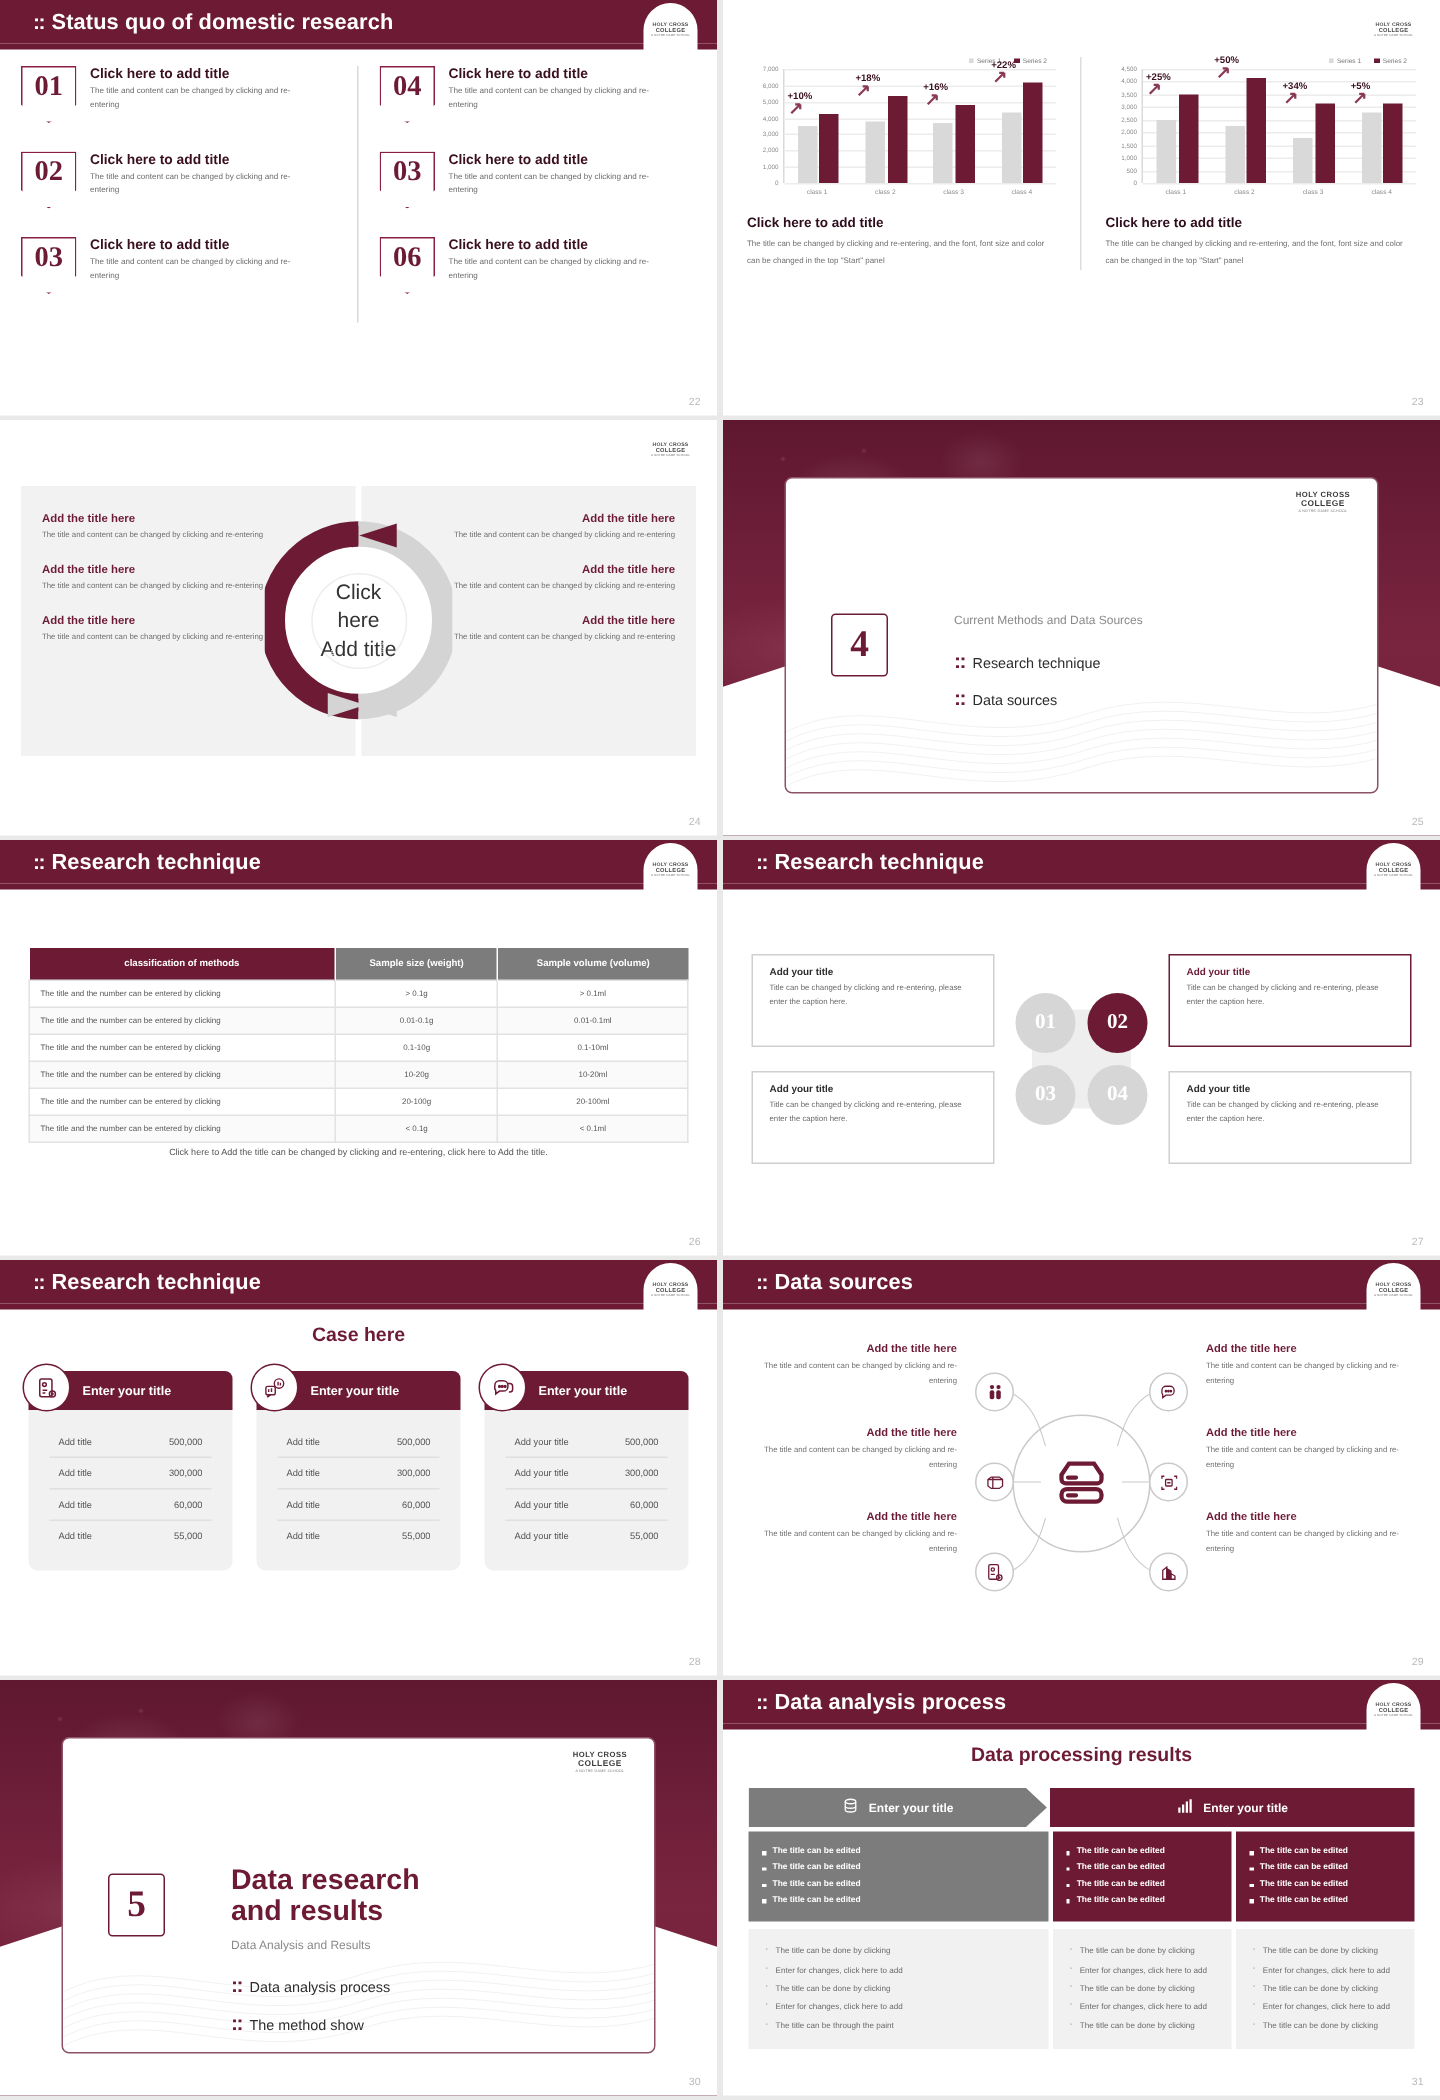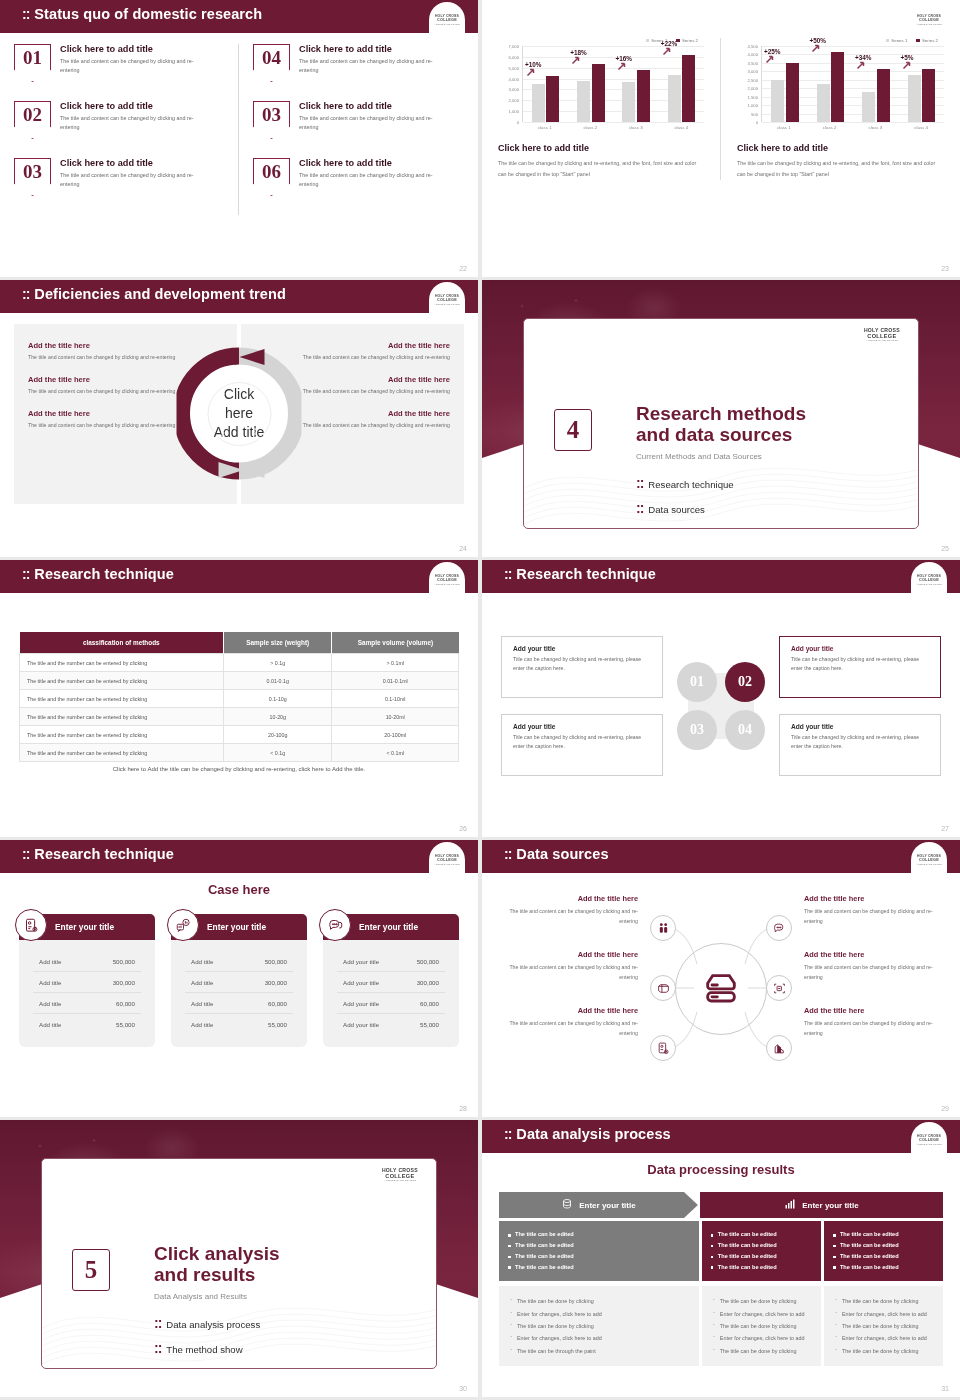--- a/index.html
+++ b/index.html
@@ -511,23 +511,20 @@
         <div class="s2-cap">
           <h4>Click here to add title</h4>
           <p>The title can be changed by clicking and re-entering, and the font, font size and color can be changed in the top "Start" panel</p>
         </div>
       </div>
     </div>
     <div class="pageno">23</div>
   </div>
 
   <div class="slide">
-    <div class="hdr">
-      <div class="hdr-title"><span class="dots2">::</span><span>Deficiencies and development trend</span></div>
-    </div>
     <div class="logo-badge semi">
       <div class="logo-mark">
         <div class="logo-l1">HOLY CROSS</div>
         <div class="logo-l2">COLLEGE</div>
         <div class="logo-l3">A NOTRE DAME SCHOOL</div>
       </div>
     </div>
 
     <div class="s3-wrap">
       <div class="s3-panel left">
@@ -598,21 +595,20 @@
           <path d="M0 48 C60 18 120 63 200 36 C270 13 330 50 400 28"></path>
         </g>
       </svg>
       <div class="div-logo">
         <div class="dl1">HOLY CROSS</div>
         <div class="dl2">COLLEGE</div>
         <div class="dl3">A NOTRE DAME SCHOOL</div>
       </div>
       <div class="div-body">
         <div class="numbox">4</div>
-        <div class="div-h1"><span>Research methods</span><br><span>and data sources</span></div>
         <div class="div-sub">Current Methods and Data Sources</div>
         <div class="div-li">
           <div><span class="dots2">::</span><span>Research technique</span></div>
           <div><span class="dots2">::</span><span>Data sources</span></div>
         </div>
       </div>
     </div>
     <div class="pageno">25</div>
   </div>
 
@@ -951,21 +947,21 @@
           <path d="M0 48 C60 18 120 63 200 36 C270 13 330 50 400 28"></path>
         </g>
       </svg>
       <div class="div-logo">
         <div class="dl1">HOLY CROSS</div>
         <div class="dl2">COLLEGE</div>
         <div class="dl3">A NOTRE DAME SCHOOL</div>
       </div>
       <div class="div-body">
         <div class="numbox">5</div>
-        <div class="div-h1"><span>Click analysis</span><br><span>and results</span></div>
+        <div class="div-h1"><span>Data research</span><br><span>and results</span></div>
         <div class="div-sub">Data Analysis and Results</div>
         <div class="div-li">
           <div><span class="dots2">::</span><span>Data analysis process</span></div>
           <div><span class="dots2">::</span><span>The method show</span></div>
         </div>
       </div>
     </div>
     <div class="pageno">30</div>
   </div>
 

